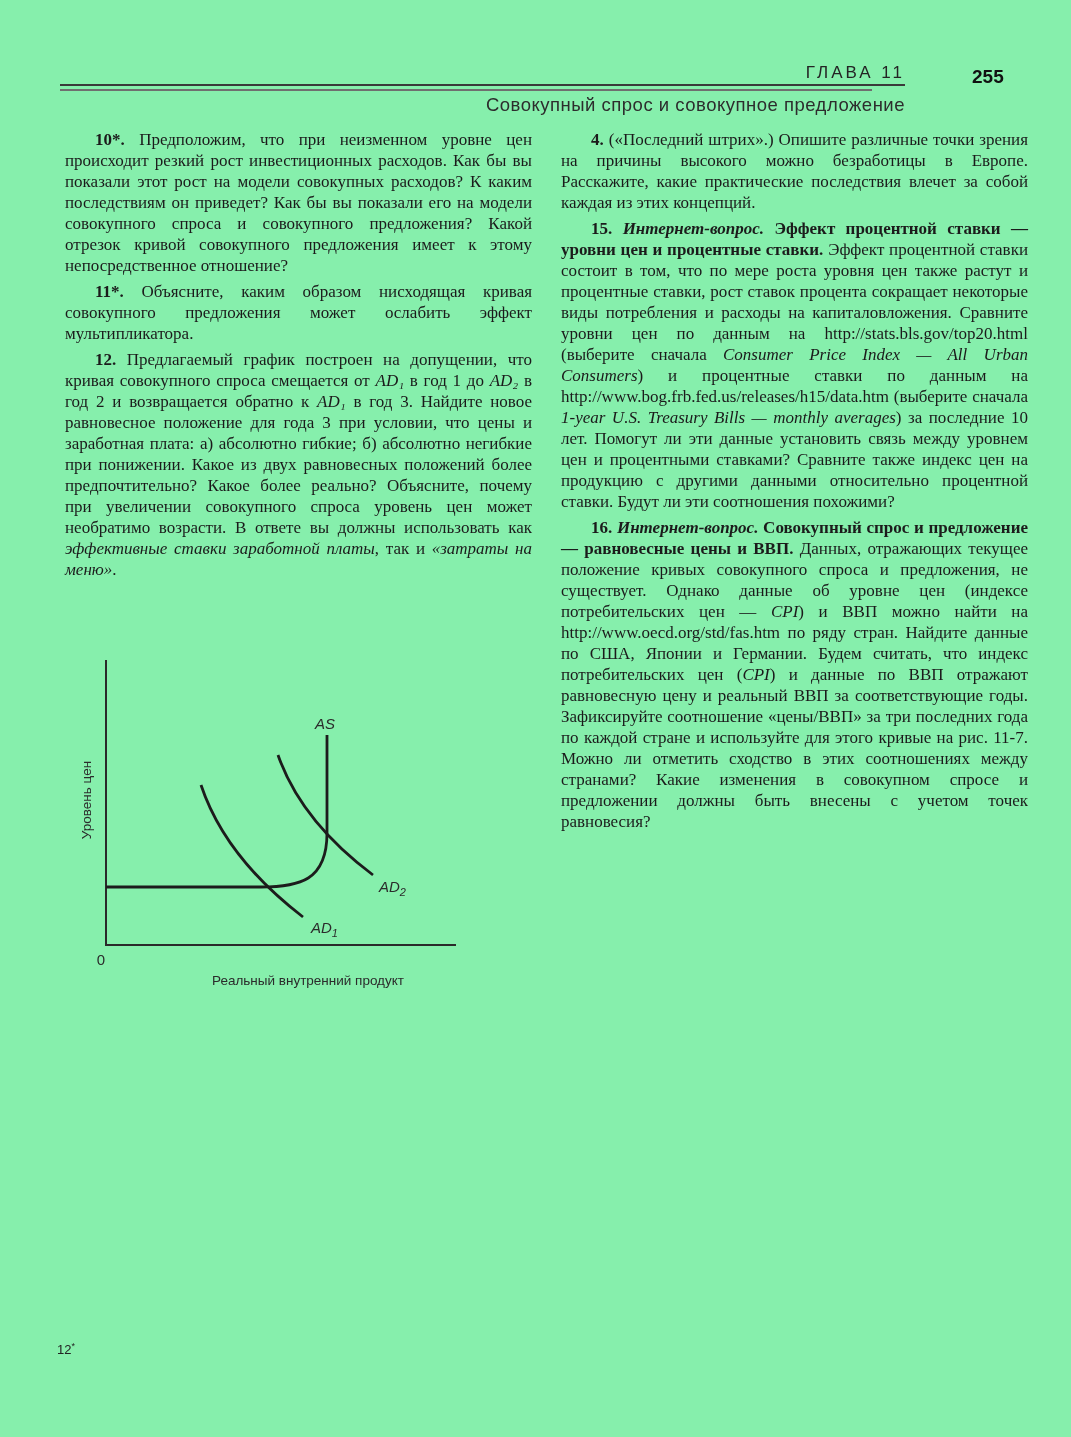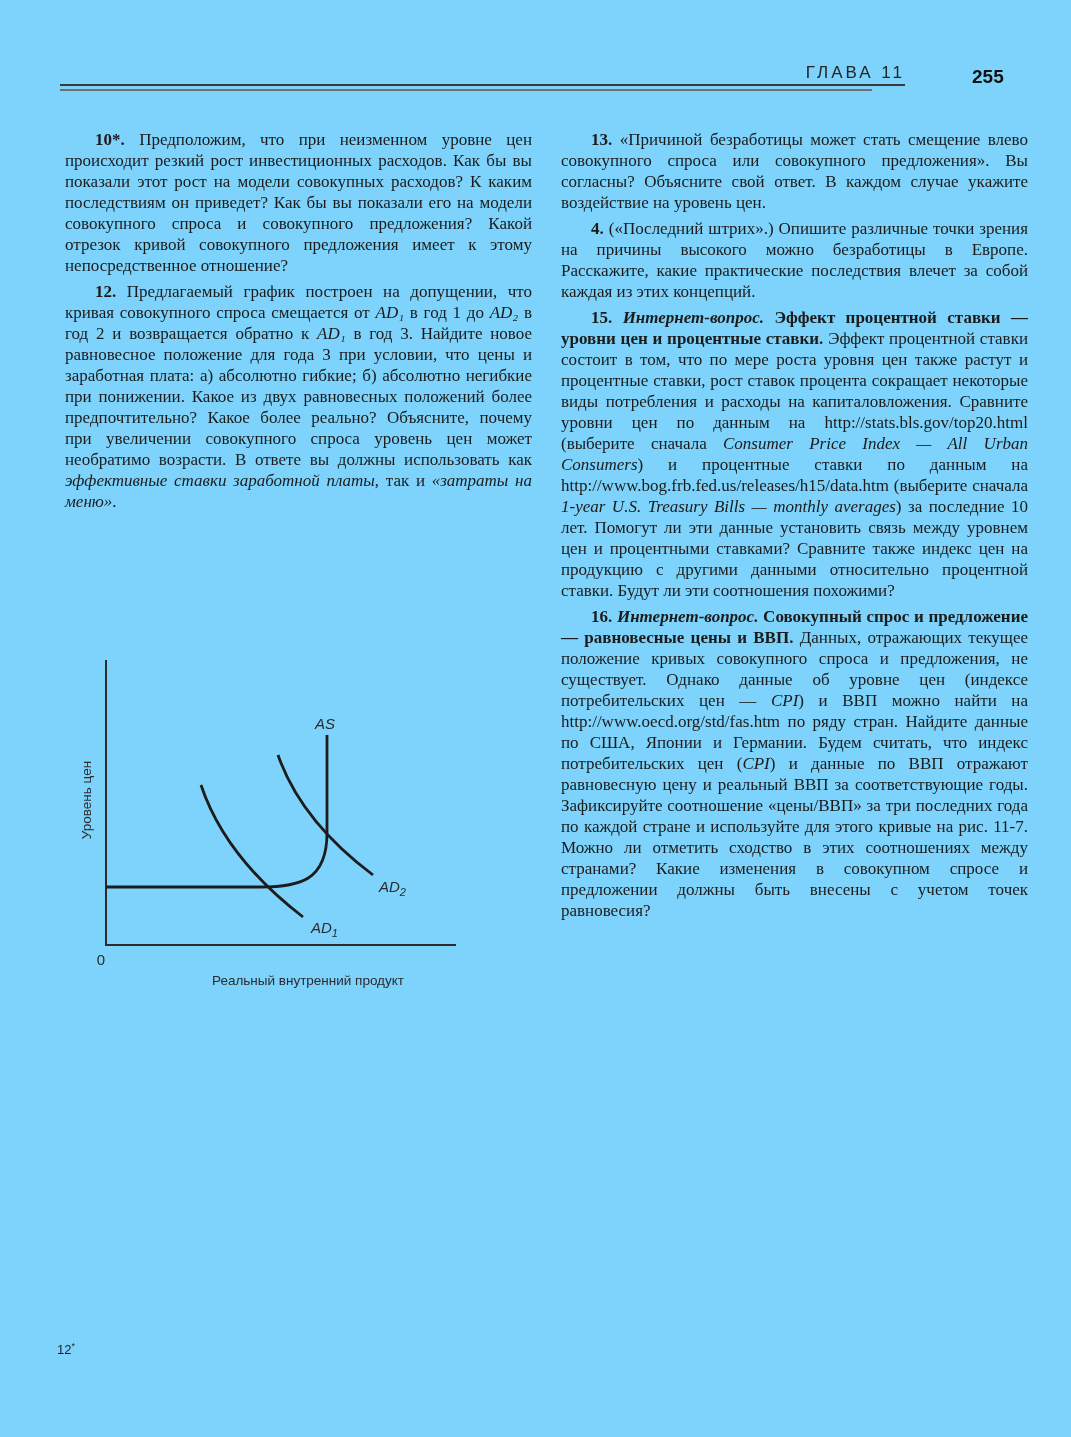--- a/index.html
+++ b/index.html
@@ -1,21 +1,21 @@
 <!DOCTYPE html>
 <html lang="ru"><head>
 <meta charset="utf-8">
 <style>
   html, body { margin: 0; padding: 0; background: #e8e8e8; }
   #page {
     position: relative;
     width: 1071px;
     height: 1437px;
     margin: 0 auto;
-    background: #7dd3fc;
+    background: #86efac;
     color: #1b1b1b;
     font-family: "Liberation Serif", serif;
     overflow: hidden;
   }
 
   
   .chapter-label {
     position: absolute;
     top: 63px;
     left: 60px;
@@ -105,23 +105,25 @@
 </style>
 </head>
 <body>
 
 <div id="page">
 
   <div class="chapter-label">ГЛАВА 11</div>
   <div class="rule-thin"></div>
   <div class="rule-thick"></div>
   <div class="page-number">255</div>
+  <div class="section-title">Совокупный спрос и совокупное предложение</div>
 
   <div class="column col-left">
     <p class="question"><span class="run-bold">10*. </span><span class="run-normal">Предположим, что при неизменном уровне цен происходит резкий рост инвестиционных расходов. Как бы вы показали этот рост на модели совокупных расходов? К каким последствиям он приведет? Как бы вы показали его на модели совокупного спроса и совокупного предложения? Какой отрезок кривой совокупного предложения имеет к этому непосредственное отношение?</span></p>
+    <p class="question"><span class="run-bold">11*. </span><span class="run-normal">Объясните, каким образом нисходящая кривая совокупного предложения может ослабить эффект мультипликатора.</span></p>
     <p class="question"><span class="run-bold">12. </span><span class="run-normal">Предлагаемый график построен на допущении, что кривая совокупного спроса смещается от </span><span class="run-italic">AD₁</span><span class="run-normal"> в год 1 до </span><span class="run-italic">AD₂</span><span class="run-normal"> в год 2 и возвращается обратно к </span><span class="run-italic">AD₁</span><span class="run-normal"> в год 3. Найдите новое равновесное положение для года 3 при условии, что цены и заработная плата: а) абсолютно гибкие; б) абсолютно негибкие при понижении. Какое из двух равновесных положений более предпочтительно? Какое более реально? Объясните, почему при увеличении совокупного спроса уровень цен может необратимо возрасти. В ответе вы должны использовать как </span><span class="run-italic">эффективные ставки заработной платы</span><span class="run-normal">, так и </span><span class="run-italic">«затраты на меню»</span><span class="run-normal">.</span></p>
   </div>
 
   <div class="figure">
     <svg width="477" height="345" viewBox="0 0 477 345">
 
       <line x1="53" y1="5" x2="53" y2="291" stroke="#2a2a2a" stroke-width="2"></line>
       <line x1="53" y1="290" x2="403" y2="290" stroke="#2a2a2a" stroke-width="2"></line>
 
       <path d="M 53 232 L 208 232 C 246 232 274 226 274 178 L 274 80" fill="none" stroke="#1c1c1c" stroke-width="2.8"></path>
@@ -134,21 +136,20 @@
       <text class="curve-label" x="258" y="278" text-anchor="start"><tspan>AD</tspan><tspan class="sub" dy="4">1</tspan></text>
       <text class="curve-label" x="326" y="237" text-anchor="start"><tspan>AD</tspan><tspan class="sub" dy="4">2</tspan></text>
 
       <text class="origin-label" x="48" y="310" text-anchor="middle">0</text>
       <text class="axis-label" x="255" y="330" text-anchor="middle">Реальный внутренний продукт</text>
       <text class="axis-label" x="38" y="145" text-anchor="middle" transform="rotate(-90 38 145)">Уровень цен</text>
     </svg>
   </div>
 
   <div class="column col-right">
-    <p class="question"><span class="run-bold">13. </span><span class="run-normal">«Причиной безработицы может стать смещение влево совокупного спроса или совокупного предложения». Вы согласны? Объясните свой ответ. В каждом случае укажите воздействие на уровень цен.</span></p>
     <p class="question"><span class="run-bold">4. </span><span class="run-normal">(«Последний штрих».) Опишите различные точки зрения на причины высокого можно безработицы в Европе. Расскажите, какие практические последствия влечет за собой каждая из этих концепций.</span></p>
     <p class="question"><span class="run-bold">15. </span><span class="run-bolditalic">Интернет-вопрос.</span><span class="run-normal"> </span><span class="run-bold">Эффект процентной ставки — уровни цен и процентные ставки.</span><span class="run-normal"> Эффект процентной ставки состоит в том, что по мере роста уровня цен также растут и процентные ставки, рост ставок процента сокращает некоторые виды потребления и расходы на капиталовложения. Сравните уровни цен по данным на http://stats.bls.gov/top20.html (выберите сначала </span><span class="run-italic">Consumer Price Index — All Urban Consumers</span><span class="run-normal">) и процентные ставки по данным на http://www.bog.frb.fed.us/releases/h15/data.htm (выберите сначала </span><span class="run-italic">1-year U.S. Treasury Bills — monthly averages</span><span class="run-normal">) за последние 10 лет. Помогут ли эти данные установить связь между уровнем цен и процентными ставками? Сравните также индекс цен на продукцию с другими данными относительно процентной ставки. Будут ли эти соотношения похожими?</span></p>
     <p class="question"><span class="run-bold">16. </span><span class="run-bolditalic">Интернет-вопрос.</span><span class="run-normal"> </span><span class="run-bold">Совокупный спрос и предложение — равновесные цены и ВВП.</span><span class="run-normal"> Данных, отражающих текущее положение кривых совокупного спроса и предложения, не существует. Однако данные об уровне цен (индексе потребительских цен — </span><span class="run-italic">CPI</span><span class="run-normal">) и ВВП можно найти на http://www.oecd.org/std/fas.htm по ряду стран. Найдите данные по США, Японии и Германии. Будем считать, что индекс потребительских цен (</span><span class="run-italic">CPI</span><span class="run-normal">) и данные по ВВП отражают равновесную цену и реальный ВВП за соответствующие годы. Зафиксируйте соотношение «цены/ВВП» за три последних года по каждой стране и используйте для этого кривые на рис. 11-7. Можно ли отметить сходство в этих соотношениях между странами? Какие изменения в совокупном спросе и предложении должны быть внесены с учетом точек равновесия?</span></p>
   </div>
 
   <div class="footer-signature"><span>12</span><sup>*</sup></div>
 
 </div>
 
 </body></html>

